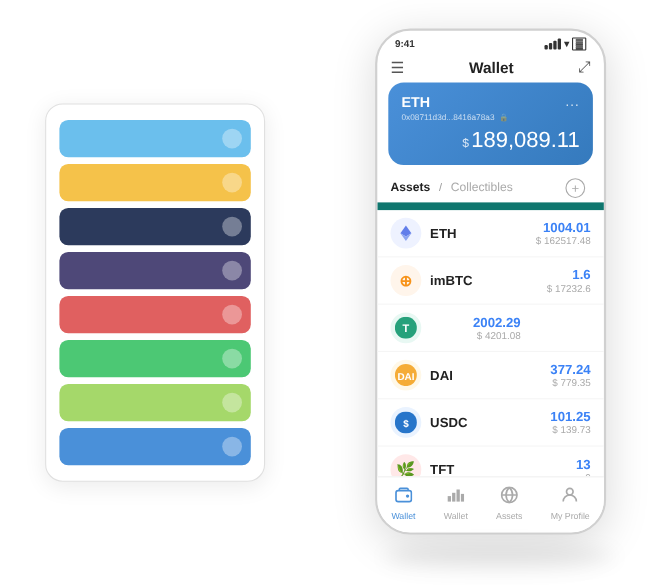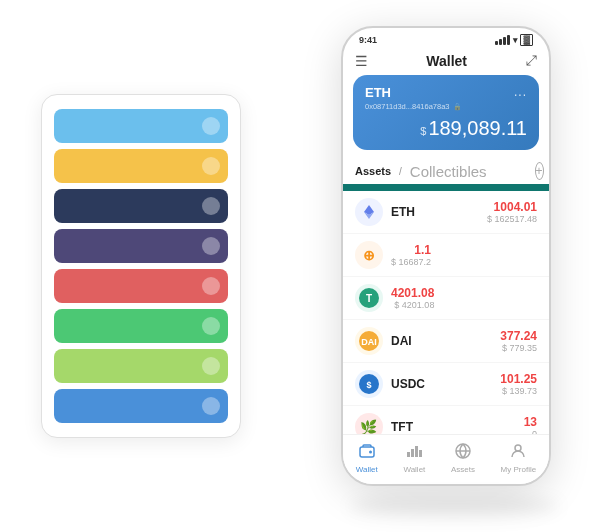--- a/index.html
+++ b/index.html
@@ -195,21 +195,21 @@
       font-weight: 600;
       color: #222;
     }
 
     .assets-tab-sep {
       font-size: 10px;
       color: #999;
     }
 
     .assets-tab-inactive {
-      font-size: 15px;
+      font-size: 11px;
       color: #aaa;
     }
 
     .assets-add {
       width: 18px;
       height: 18px;
       border-radius: 50%;
       border: 1.5px solid #aaa;
       display: flex;
       align-items: center;
@@ -251,21 +251,22 @@
       color: #222;
     }
 
     .asset-values {
       text-align: right;
     }
 
     .asset-amount {
       font-size: 12px;
       font-weight: 600;
-      color: #ef4444;
+      color: #3b82f6;
+      margin-left: 39px;
     }
 
     .asset-usd {
       font-size: 9px;
       color: #aaa;
     }
 
     
     .bottom-nav {
       display: flex;
@@ -402,35 +403,36 @@
         </div>
         <span class="asset-name">ETH</span>
         <div class="asset-values">
           <div class="asset-amount">1004.01</div>
           <div class="asset-usd">$ 162517.48</div>
         </div>
       </div>
 
       <div class="asset-row">
         <div class="asset-icon" style="background:#FFF5EB;color:#F7931A;font-size:14px;font-weight:700;">⊕</div>
+        <span class="asset-name">imBTC</span>
         <div class="asset-values">
-          <div class="asset-amount">1.1</div>
-          <div class="asset-usd">$ 16687.2</div>
+          <div class="asset-amount">1.6</div>
+          <div class="asset-usd">$ 17232.6</div>
         </div>
       </div>
 
       <div class="asset-row">
         <div class="asset-icon" style="background:#E8F8F3;color:#26A17B;font-size:13px;font-weight:700;border-radius:50%;">
           <svg width="20" height="20" viewBox="0 0 20 20">
               <circle cx="10" cy="10" r="10" fill="#26A17B"></circle>
               <text x="10" y="14" text-anchor="middle" fill="white" font-size="10" font-weight="bold">T</text>
             </svg>
         </div>
         <div class="asset-values">
-          <div class="asset-amount">4201.08</div>
+          <div class="asset-amount">2002.29</div>
           <div class="asset-usd">$ 4201.08</div>
         </div>
       </div>
 
       <div class="asset-row">
         <div class="asset-icon" style="background:#FFF8E8;">
           <svg width="20" height="20" viewBox="0 0 20 20">
               <circle cx="10" cy="10" r="10" fill="#F5AC37"></circle>
               <text x="10" y="14" text-anchor="middle" fill="white" font-size="9" font-weight="bold">DAI</text>
             </svg>

